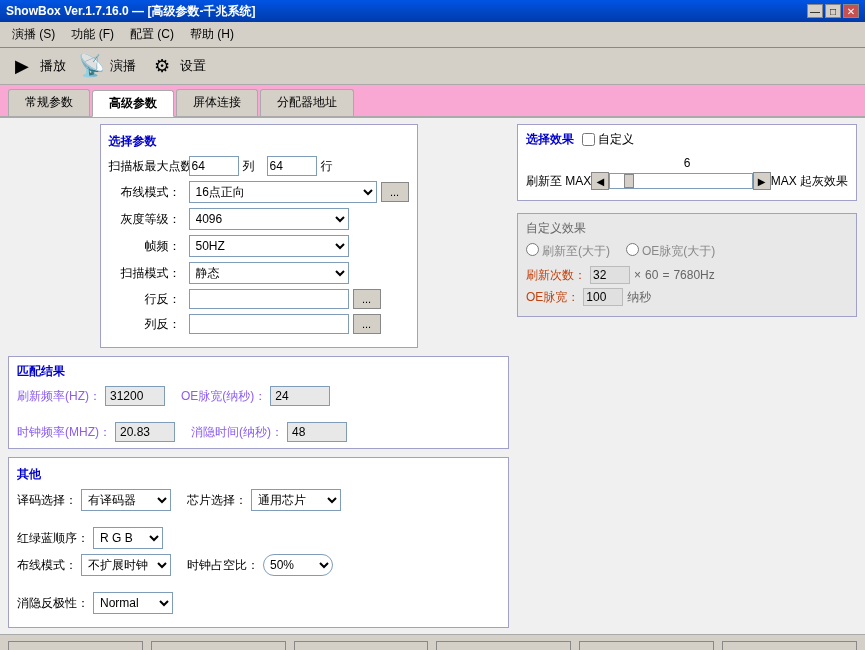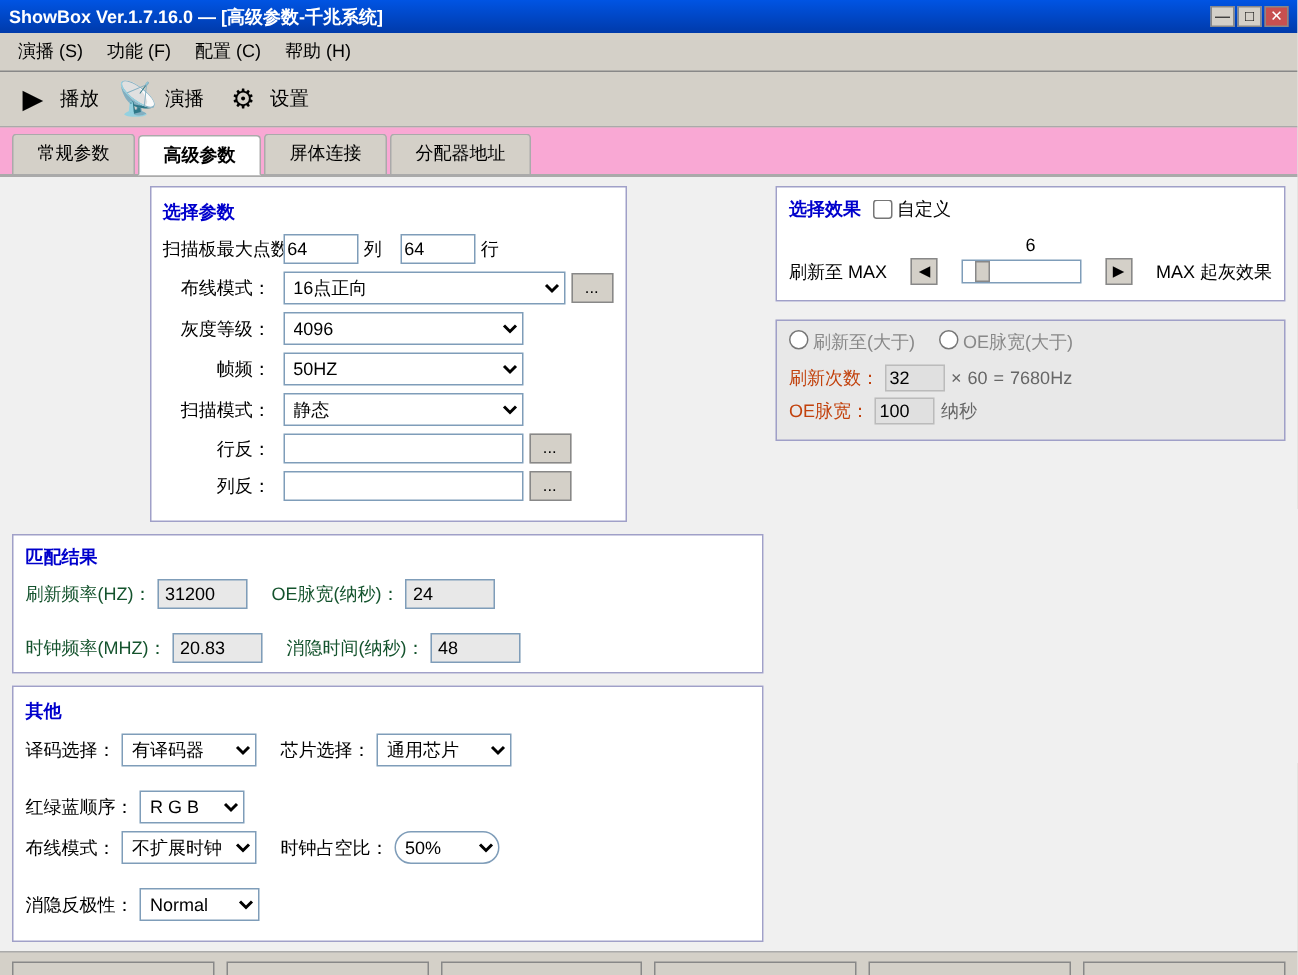--- a/index.html
+++ b/index.html
@@ -157,21 +157,21 @@
     .match-row {
       display: flex;
       align-items: center;
       gap: 16px;
       flex-wrap: wrap;
     }
     .match-item {
       display: flex; align-items: center; gap: 4px;
     }
     .match-label {
-      color: #14532d;
+      color: #8b5cf6;
       font-size: 12px;
       white-space: nowrap;
     }
     .match-value {
       border: 1px solid #7f9db9;
       background: #e8e8e8;
       height: 20px;
       font-size: 12px;
       padding: 0 4px;
       min-width: 60px;
@@ -226,21 +226,21 @@
     .effect-title {
       color: #0000cc;
       font-weight: bold;
       font-size: 12px;
     }
     .checkbox-label {
       display: flex; align-items: center; gap: 3px;
       font-size: 12px;
     }
     .slider-row {
-      display: flex; align-items: center; gap: 16px;
+      display: flex; align-items: center; gap: 0;
       margin-bottom: 4px;
     }
     .slider-label { font-size: 12px; min-width: 60px; }
     .slider-track {
       flex: 1;
       height: 16px;
       border: 1px solid #7f9db9;
       background: white;
       position: relative;
       display: flex; align-items: center;
@@ -495,20 +495,21 @@
           <div class="slider-btn">◀</div>
           <div class="slider-track">
             <div class="slider-thumb"></div>
           </div>
           <div class="slider-btn">▶</div>
           <span style="font-size:12px;">MAX 起灰效果</span>
         </div>
       </div>
 
       <div class="custom-effect-box">
+        <div class="custom-title">自定义效果</div>
 
         <div class="radio-row">
           <label class="radio-label">
             <input type="radio" name="custom_mode" style="">
             <span>刷新至(大于)</span>
           </label>
           <label class="radio-label">
             <input type="radio" name="custom_mode" style="">
             <span>OE脉宽(大于)</span>
           </label>

